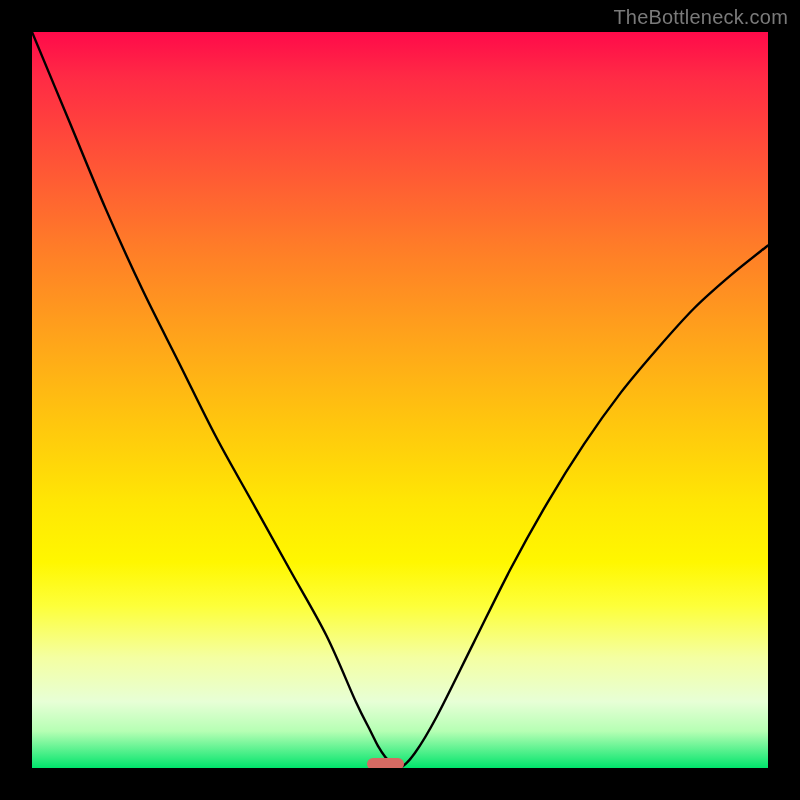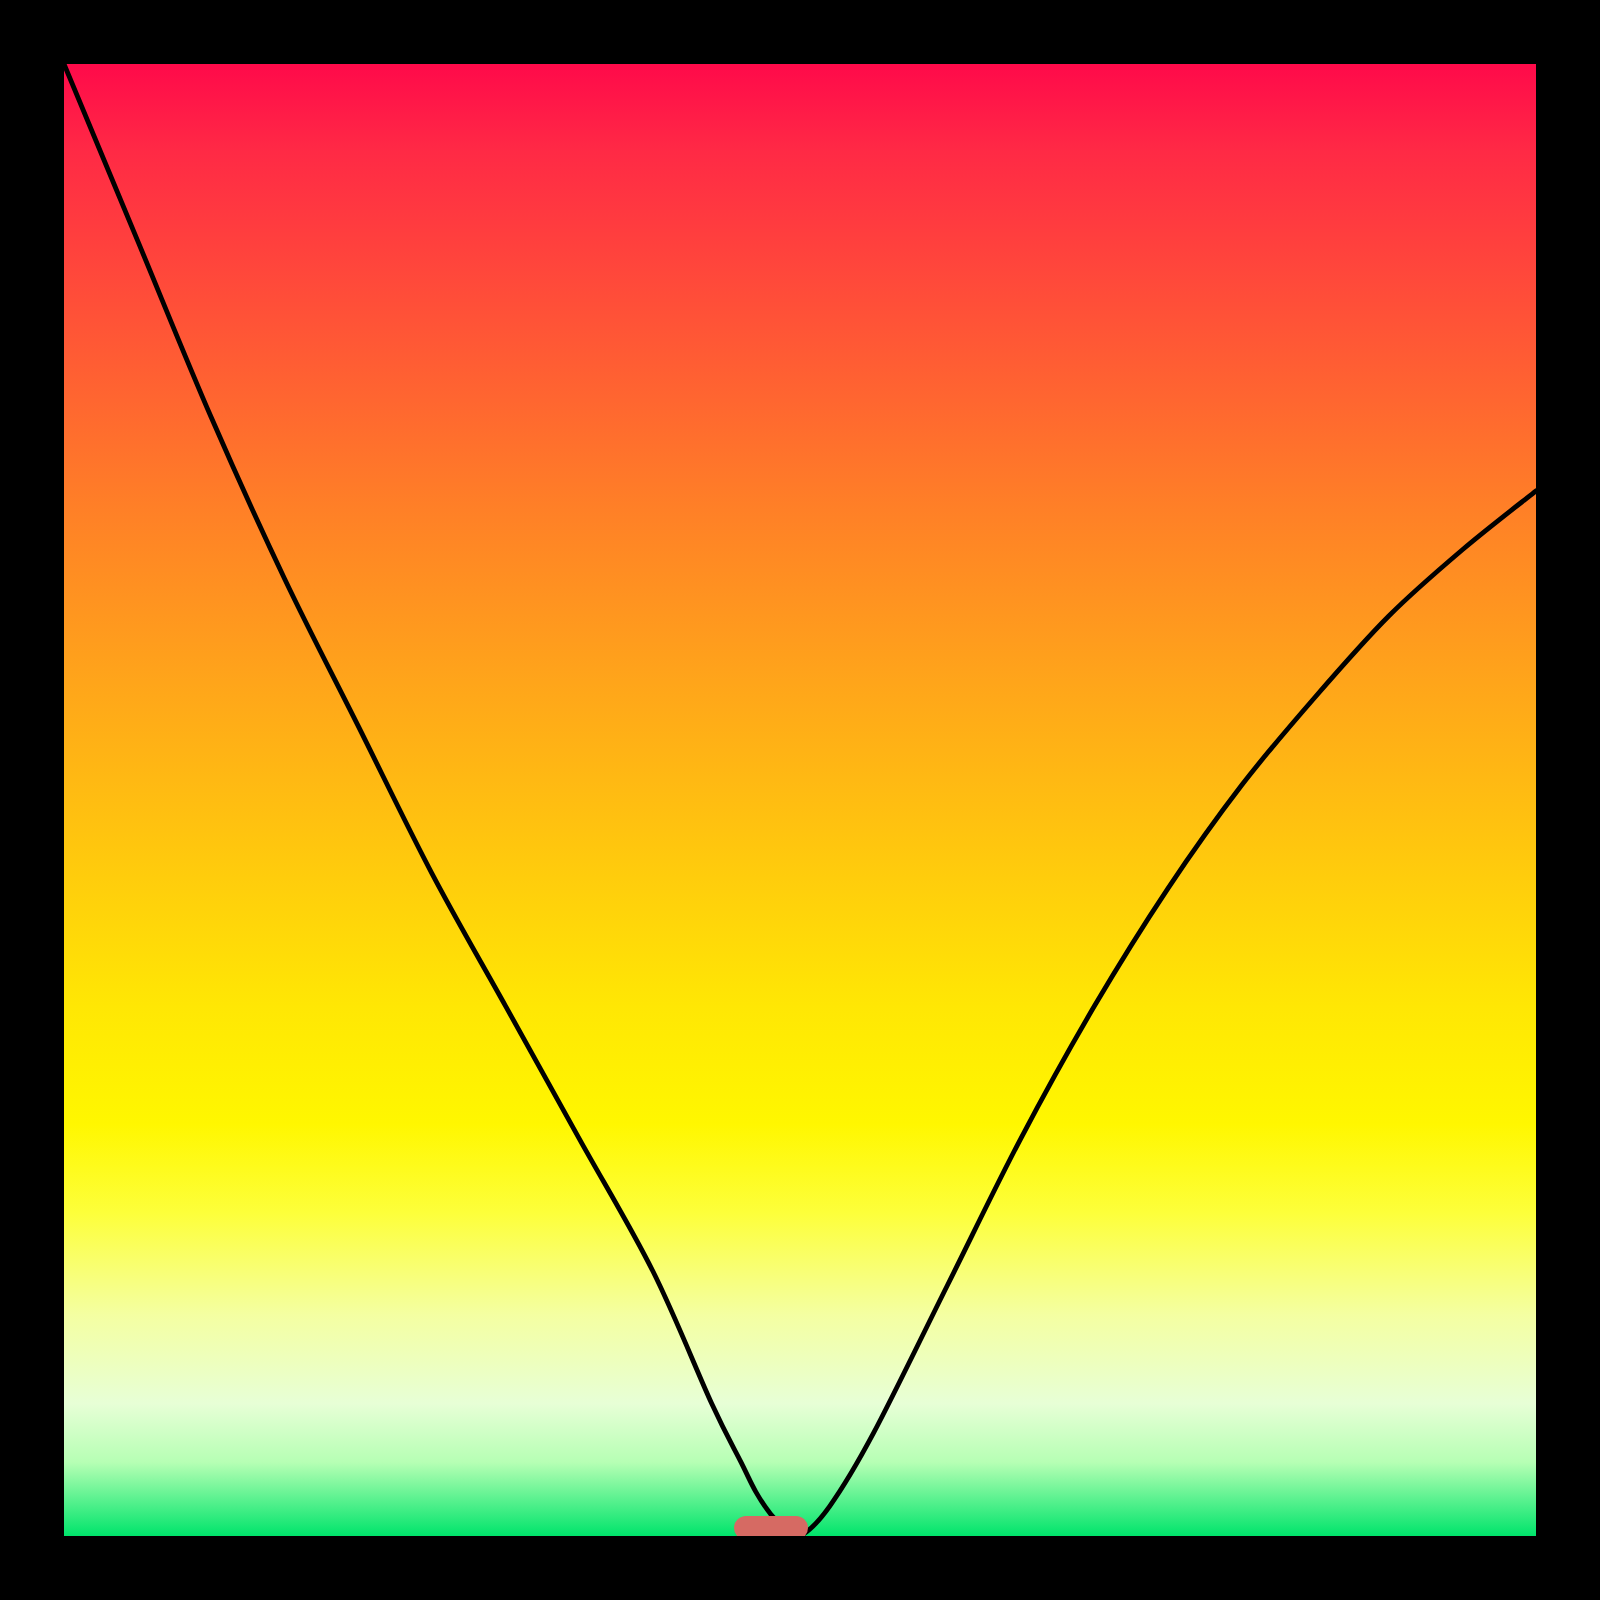--- a/index.html
+++ b/index.html
@@ -72,13 +72,14 @@
 <body>
 
 <div class="frame">
   <div class="plot">
     <div class="gradient"></div>
     <svg class="curve" viewBox="0 0 736 736" preserveAspectRatio="none">
       <path id="curve-path" d="M 0,0 C 6.133333333333334,14.720000000000008 24.53333333333334,58.88000000000005 36.800000000000004,88.32000000000005 C 49.06666666666667,117.76000000000005 61.33333333333334,148.42666666666668 73.60000000000001,176.64 C 85.86666666666667,204.8533333333333 98.13333333333333,231.83999999999997 110.39999999999999,257.59999999999997 C 122.66666666666666,283.35999999999996 134.93333333333334,306.66666666666663 147.20000000000002,331.2 C 159.4666666666667,355.73333333333335 171.73333333333335,381.49333333333334 184,404.8 C 196.26666666666665,428.1066666666667 208.53333333333333,448.96000000000004 220.79999999999998,471.04 C 233.06666666666663,493.12 245.3333333333333,515.1999999999999 257.59999999999997,537.28 C 269.8666666666666,559.36 283.36,581.4399999999999 294.40000000000003,603.52 C 305.44000000000005,625.6 316.47999999999996,653.8133333333333 323.84,669.76 C 331.2,685.7066666666667 334.88,691.84 338.56,699.2 C 342.24,706.5600000000001 343.46666666666664,709.6266666666667 345.91999999999996,713.92 C 348.3733333333333,718.2133333333333 350.82666666666665,721.8933333333333 353.28,724.96 C 355.7333333333333,728.0266666666668 358.18666666666667,730.48 360.64,732.32 C 363.0933333333333,734.1600000000001 364.32,737.84 368,736 C 371.68,734.16 376.5866666666667,729.8666666666667 382.72,721.28 C 388.85333333333335,712.6933333333333 394.9866666666667,702.88 404.8,684.48 C 414.61333333333334,666.08 429.3333333333333,635.4133333333333 441.59999999999997,610.88 C 453.8666666666666,586.3466666666667 466.1333333333334,560.5866666666666 478.40000000000003,537.28 C 490.6666666666667,513.9733333333334 502.9333333333333,491.8933333333333 515.1999999999999,471.04 C 527.4666666666666,450.1866666666667 539.7333333333333,430.56000000000006 552,412.16 C 564.2666666666667,393.76 576.5333333333334,376.58666666666664 588.8000000000001,360.64 C 601.0666666666667,344.6933333333333 613.3333333333334,330.5866666666667 625.6,316.48 C 637.8666666666667,302.37333333333333 650.1333333333333,288.26666666666665 662.4,276 C 674.6666666666666,263.73333333333335 686.9333333333333,253.30666666666664 699.1999999999999,242.88 C 711.4666666666666,232.45333333333335 729.8666666666667,218.34666666666672 736,213.44000000000005" fill="none" stroke="#000" stroke-width="2.4" stroke-linejoin="round" stroke-linecap="round"></path>
     </svg>
     <div class="marker" id="marker" style="width: 36.8px; height: 12px; left: 334.88px; top: 726px;"></div>
   </div>
+  <div class="watermark">TheBottleneck.com</div>
 </div>
 
 </body></html>

